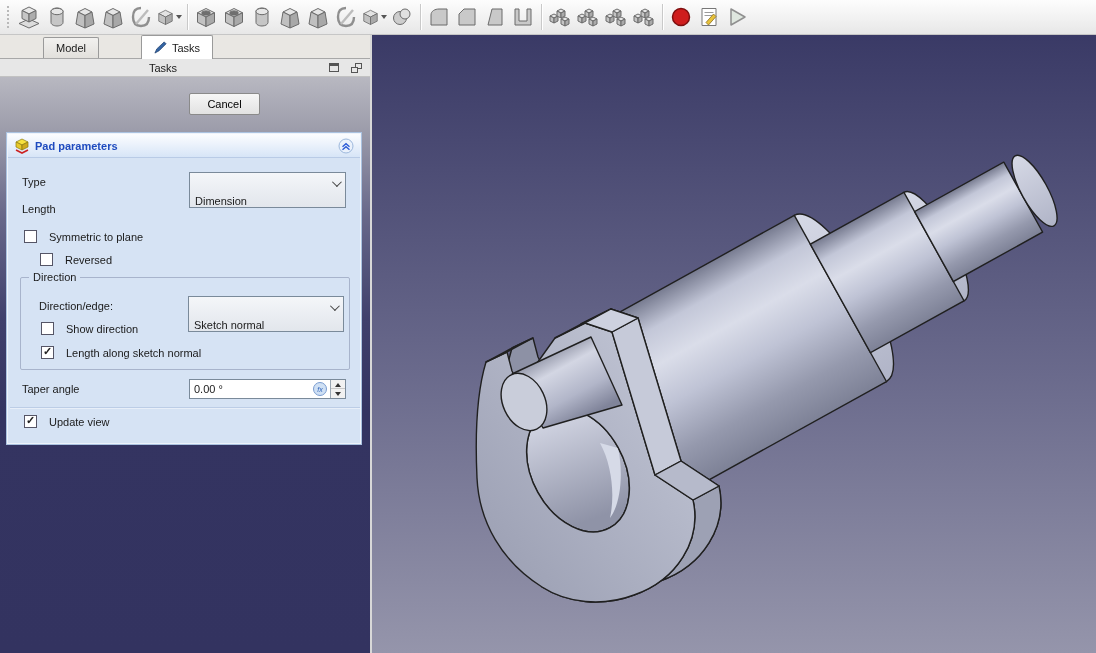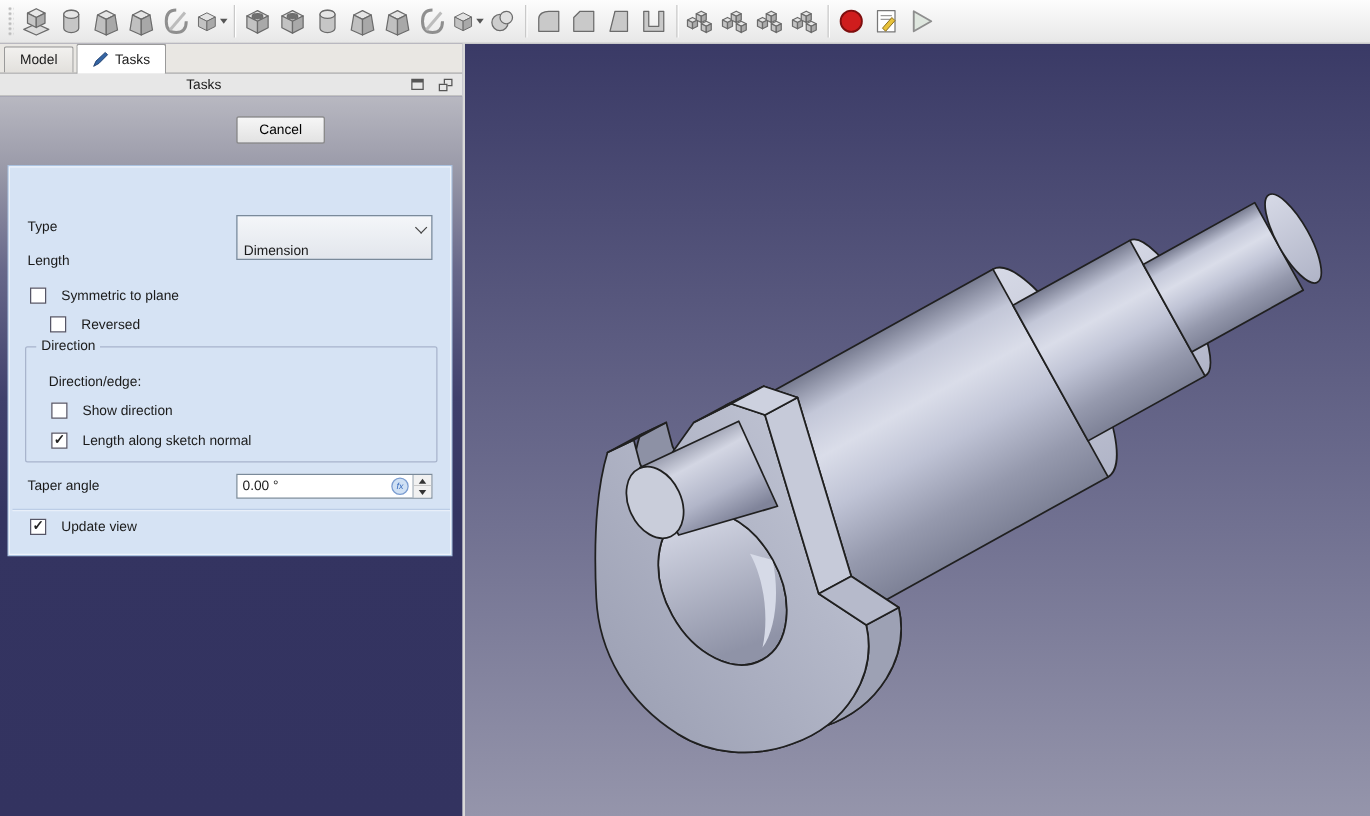--- a/index.html
+++ b/index.html
@@ -19,21 +19,21 @@
   .tbsep { width:1px; height:26px; background:#c9c9c9; margin:0 4px; box-shadow:1px 0 0 #ffffff; }
 
   
   #left { position:absolute; left:0; top:35px; width:370px; height:618px; background:#333360; }
   #splitter { position:absolute; left:370px; top:35px; width:2px; height:618px; background:#d8d8d8; }
 
   #tabbar { position:absolute; left:0; top:0; width:370px; height:24px; background:#e9e7e3;
     border-bottom:1px solid #a8a8a8; display:flex; align-items:flex-end; padding-left:3px; }
   .tab { height:21px; padding:0 12px; display:flex; align-items:center; gap:5px;
     border:1px solid #9a9a9a; border-bottom:none; background:linear-gradient(#f2f1ef,#e2e0dc);
-    margin-right:2px; border-radius:2px 2px 0 0; }
+    margin-right:2px; border-radius:2px 2px 0 0;margin-left:40px; }
   .tab.active { background:#ffffff; height:24px; margin-bottom:-1px; z-index:2; position:relative; }
 
   #panel-titlebar { position:absolute; left:0; top:24px; width:370px; height:18px; background:#e7e7e7;
     border-bottom:1px solid #c2c2c2; display:flex; align-items:center; }
   #panel-titlebar .title { flex:1; text-align:center; }
   .win-btn { width:16px; height:13px; margin-right:6px; display:inline-flex; align-items:center; justify-content:center; }
   .ic-dock { width:10px; height:9px; border:1px solid #555; border-top:3px solid #555; }
   .ic-float { position:relative; width:11px; height:10px; }
   .ic-float i { position:absolute; width:7px; height:6px; border:1px solid #555; background:#e7e7e7; }
   .ic-float i:first-child { right:0; top:0; }
@@ -313,20 +313,37 @@
           <i></i>
         </span>
       </span>
   </div>
 
   <div id="taskbody">
     <button class="btn" id="btn-ok">OK</button>
     <button class="btn" id="btn-cancel">Cancel</button>
 
     <div id="padbox">
+      <div id="padbox-header">
+        <span style="display:inline-flex">
+          <svg width="16" height="16" viewBox="0 0 16 16">
+            <polygon points="8,1 14,4 8,7 2,4" fill="#f7e13f" stroke="#8a7a10" stroke-width="0.7"></polygon>
+            <polygon points="2,4 8,7 8,12 2,9" fill="#e8c92a" stroke="#8a7a10" stroke-width="0.7"></polygon>
+            <polygon points="14,4 8,7 8,12 14,9" fill="#cfa91d" stroke="#8a7a10" stroke-width="0.7"></polygon>
+            <path d="M2,12 L8,15 L14,12" fill="none" stroke="#cc2222" stroke-width="1.6"></path>
+          </svg>
+        </span>
+        <span class="hdr-title">Pad parameters</span>
+        <span style="display:inline-flex">
+          <svg width="16" height="16" viewBox="0 0 16 16">
+            <circle cx="8" cy="8" r="7" fill="#eaf1fb" stroke="#9db8dc"></circle>
+            <path d="M4.5,8.7 L8,5.7 L11.5,8.7 M4.5,11.7 L8,8.7 L11.5,11.7" stroke="#2b5bd7" fill="none" stroke-width="1.4"></path>
+          </svg>
+        </span>
+      </div>
 
       <span class="lbl" style="left:14px; top:42px">Type</span>
       <div class="combo" style="left:181px; top:38px">
         <span>Dimension</span>
         <span class="chev"></span>
       </div>
 
       <span class="lbl" style="left:14px; top:69px">Length</span>
 
       <div class="cb" style="left:16px; top:96px">
@@ -334,20 +351,24 @@
         <span>Symmetric to plane</span>
       </div>
       <div class="cb" style="left:32px; top:119px">
         <span class="box"></span>
         <span>Reversed</span>
       </div>
 
       <div id="dirgroup">
         <span class="glabel">Direction</span>
         <span class="lbl" style="left:18px; top:22px">Direction/edge:</span>
+        <div class="combo" style="left:167px; top:18px; width:156px">
+          <span>Sketch normal</span>
+          <span class="chev"></span>
+        </div>
         <div class="cb" style="left:20px; top:44px">
           <span class="box"></span>
           <span>Show direction</span>
         </div>
         <div class="cb checked" style="left:20px; top:68px">
           <span class="box"></span>
           <span>Length along sketch normal</span>
         </div>
       </div>
 

